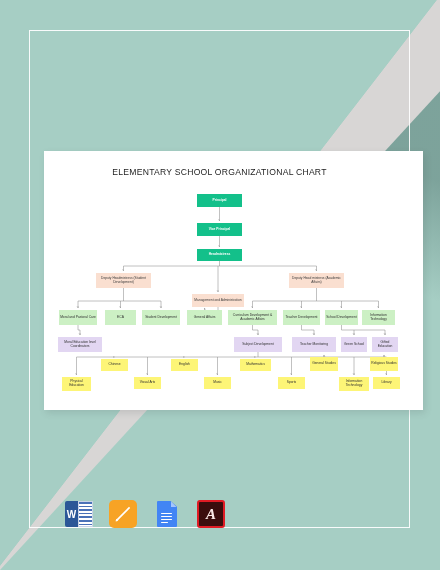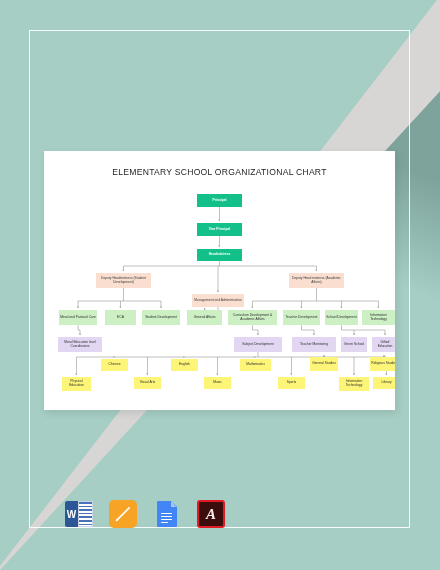--- a/index.html
+++ b/index.html
@@ -52,20 +52,21 @@
   }
 
   
   #card {
     position: absolute;
     left: 44px; top: 151px;
     width: 351px; height: 259px;
     background: #ffffff;
     box-shadow: 2px 3px 7px rgba(70,80,80,0.16);
     overflow: hidden;
+    padding-left: 28px;
   }
   #chart-title {
     position: absolute;
     left: 0; top: 16px;
     width: 351px;
     text-align: center;
     font-size: 8.6px;
     letter-spacing: 0.25px;
     color: #1d1d1d;
     font-weight: 400;

